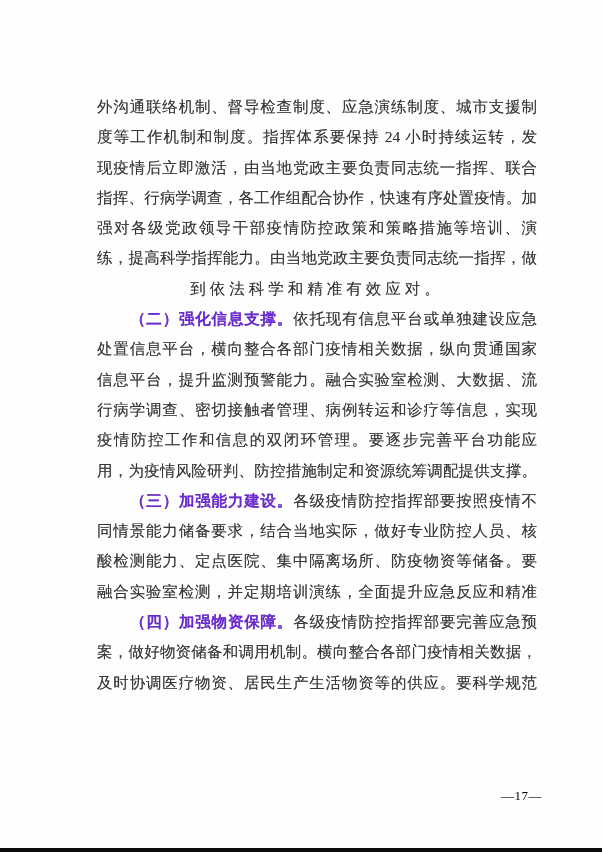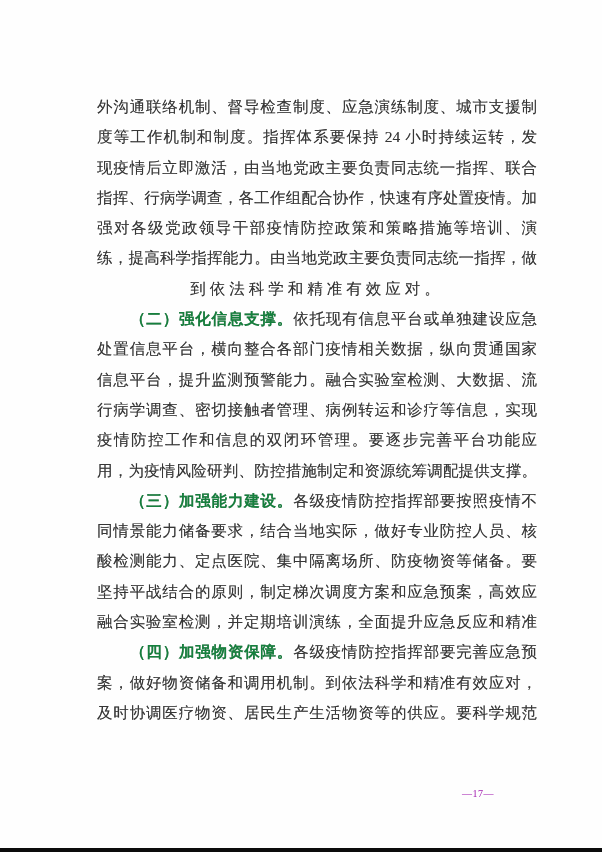--- a/index.html
+++ b/index.html
@@ -38,30 +38,30 @@
   }
   .line.plain {
     text-align: center;
     letter-spacing: 4px;
   }
   .line.indent {
     padding-left: 33px;
   }
   .lead {
     font-weight: 700;
-    color: #15803d;
+    color: #6d28d9;
   }
   .page-number {
     position: absolute;
     left: 462px;
     top: 788px;
     width: 80px;
-    text-align: left;
-    font-size: 10px;
-    color: #a21caf;
+    text-align: right;
+    font-size: 13px;
+    color: #000000;
     letter-spacing: 0.5px;
   }
   .scan-edge {
     position: absolute;
     left: 0;
     bottom: 0;
     width: 602px;
     height: 4px;
     background: #0c0c0c;
   }
@@ -80,21 +80,20 @@
       <div class="line plain"><span class="line-text">到依法科学和精准有效应对。</span></div>
       <div class="line justify indent"><span class="lead">（二）强化信息支撑。</span><span class="line-text">依托现有信息平台或单独建设应急</span></div>
       <div class="line justify"><span class="line-text">处置信息平台，横向整合各部门疫情相关数据，纵向贯通国家</span></div>
       <div class="line justify"><span class="line-text">信息平台，提升监测预警能力。融合实验室检测、大数据、流</span></div>
       <div class="line justify"><span class="line-text">行病学调查、密切接触者管理、病例转运和诊疗等信息，实现</span></div>
       <div class="line justify"><span class="line-text">疫情防控工作和信息的双闭环管理。要逐步完善平台功能应</span></div>
       <div class="line justify"><span class="line-text">用，为疫情风险研判、防控措施制定和资源统筹调配提供支撑。</span></div>
       <div class="line justify indent"><span class="lead">（三）加强能力建设。</span><span class="line-text">各级疫情防控指挥部要按照疫情不</span></div>
       <div class="line justify"><span class="line-text">同情景能力储备要求，结合当地实际，做好专业防控人员、核</span></div>
       <div class="line justify"><span class="line-text">酸检测能力、定点医院、集中隔离场所、防疫物资等储备。要</span></div>
-      <div class="line justify"><span class="line-text">坚持平战结合的原则，制定梯次调度方案和应急预案，高效应</span></div>
       <div class="line justify"><span class="line-text">融合实验室检测，并定期培训演练，全面提升应急反应和精准</span></div>
       <div class="line justify indent"><span class="lead">（四）加强物资保障。</span><span class="line-text">各级疫情防控指挥部要完善应急预</span></div>
-      <div class="line justify"><span class="line-text">案，做好物资储备和调用机制。到依法科学和精准有效应对，</span></div>
+      <div class="line justify"><span class="line-text">案，做好物资储备和调用机制。横向整合各部门疫情相关数据，</span></div>
       <div class="line justify"><span class="line-text">及时协调医疗物资、居民生产生活物资等的供应。要科学规范</span></div>
     </div>
   <div class="page-number">—17—</div>
   <div class="scan-edge"></div>
 </div>
 
 </body></html>

